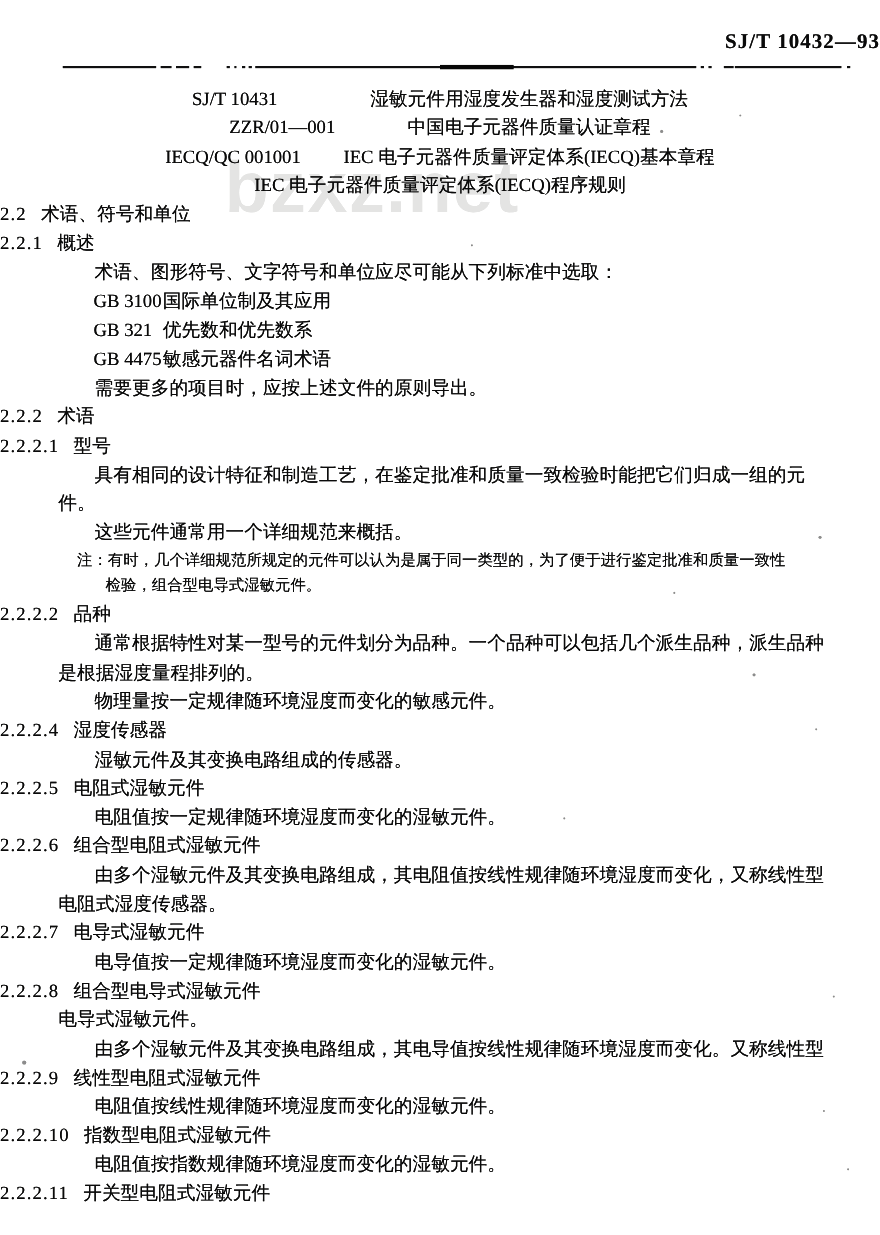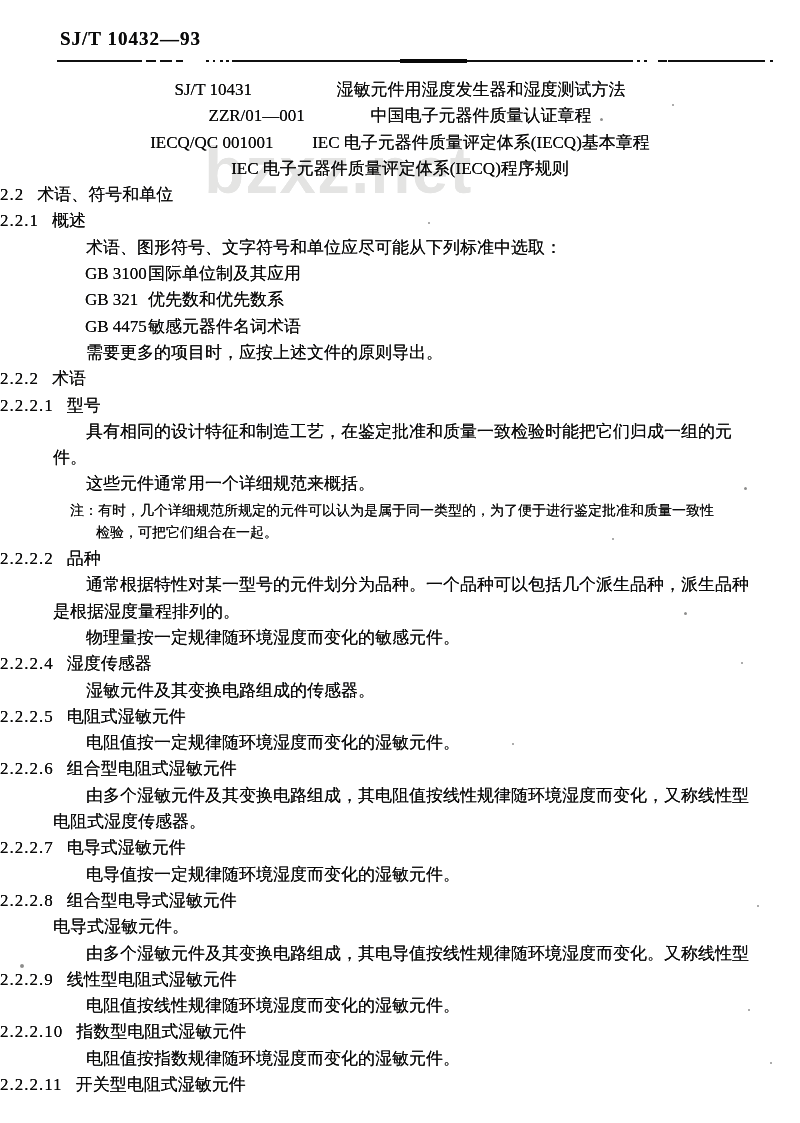--- a/index.html
+++ b/index.html
@@ -11,21 +11,21 @@
   }
   .page{
     position:relative;width:800px;height:1123px;
     background:#fcfcfb;
     color:#171717;
     filter:contrast(1.12);
   }
   
   .std-number{
     position:absolute;top:28px;left:60px;width:740px;
-    text-align:left;font-size:19px;font-weight:700;letter-spacing:1px;
+    text-align:right;font-size:19px;font-weight:700;letter-spacing:1px;
     text-shadow:0 0 0.5px rgba(0,0,0,0.75);
   }
   .rule-seg{position:absolute;background:#1c1c1c;height:2px;top:60px;}
   .rule-thick{position:absolute;background:#141414;height:4px;top:59px;}
   
   .watermark{
     position:absolute;top:120px;left:204px;
     font-family:"Liberation Sans","DejaVu Sans",sans-serif;
     font-size:66px;font-weight:700;letter-spacing:1px;
     color:#c4c4c4;opacity:.62;z-index:0;margin-top:12px;
@@ -108,21 +108,21 @@
         <span class="code">GB 4475</span>
         <span>敏感元器件名词术语</span>
       </div>
       <div class="line l-para">需要更多的项目时，应按上述文件的原则导出。</div>
       <div class="line l-heading"><span class="num">2.2.2</span><span>术语</span></div>
       <div class="line l-heading"><span class="num">2.2.2.1</span><span>型号</span></div>
       <div class="line l-para">具有相同的设计特征和制造工艺，在鉴定批准和质量一致检验时能把它们归成一组的元</div>
       <div class="line l-cont">件。</div>
       <div class="line l-para">这些元件通常用一个详细规范来概括。</div>
       <div class="line l-note">注：有时，几个详细规范所规定的元件可以认为是属于同一类型的，为了便于进行鉴定批准和质量一致性</div>
-      <div class="line l-note2">检验，可把它们组合在一起。</div>
+      <div class="line l-note2">检验，组合型电导式湿敏元件。</div>
       <div class="line l-heading"><span class="num">2.2.2.2</span><span>品种</span></div>
       <div class="line l-para">通常根据特性对某一型号的元件划分为品种。一个品种可以包括几个派生品种，派生品种</div>
       <div class="line l-cont">是根据湿度量程排列的。</div>
       <div class="line l-para">物理量按一定规律随环境湿度而变化的敏感元件。</div>
       <div class="line l-heading"><span class="num">2.2.2.4</span><span>湿度传感器</span></div>
       <div class="line l-para">湿敏元件及其变换电路组成的传感器。</div>
       <div class="line l-heading"><span class="num">2.2.2.5</span><span>电阻式湿敏元件</span></div>
       <div class="line l-para">电阻值按一定规律随环境湿度而变化的湿敏元件。</div>
       <div class="line l-heading"><span class="num">2.2.2.6</span><span>组合型电阻式湿敏元件</span></div>
       <div class="line l-para">由多个湿敏元件及其变换电路组成，其电阻值按线性规律随环境湿度而变化，又称线性型</div>

